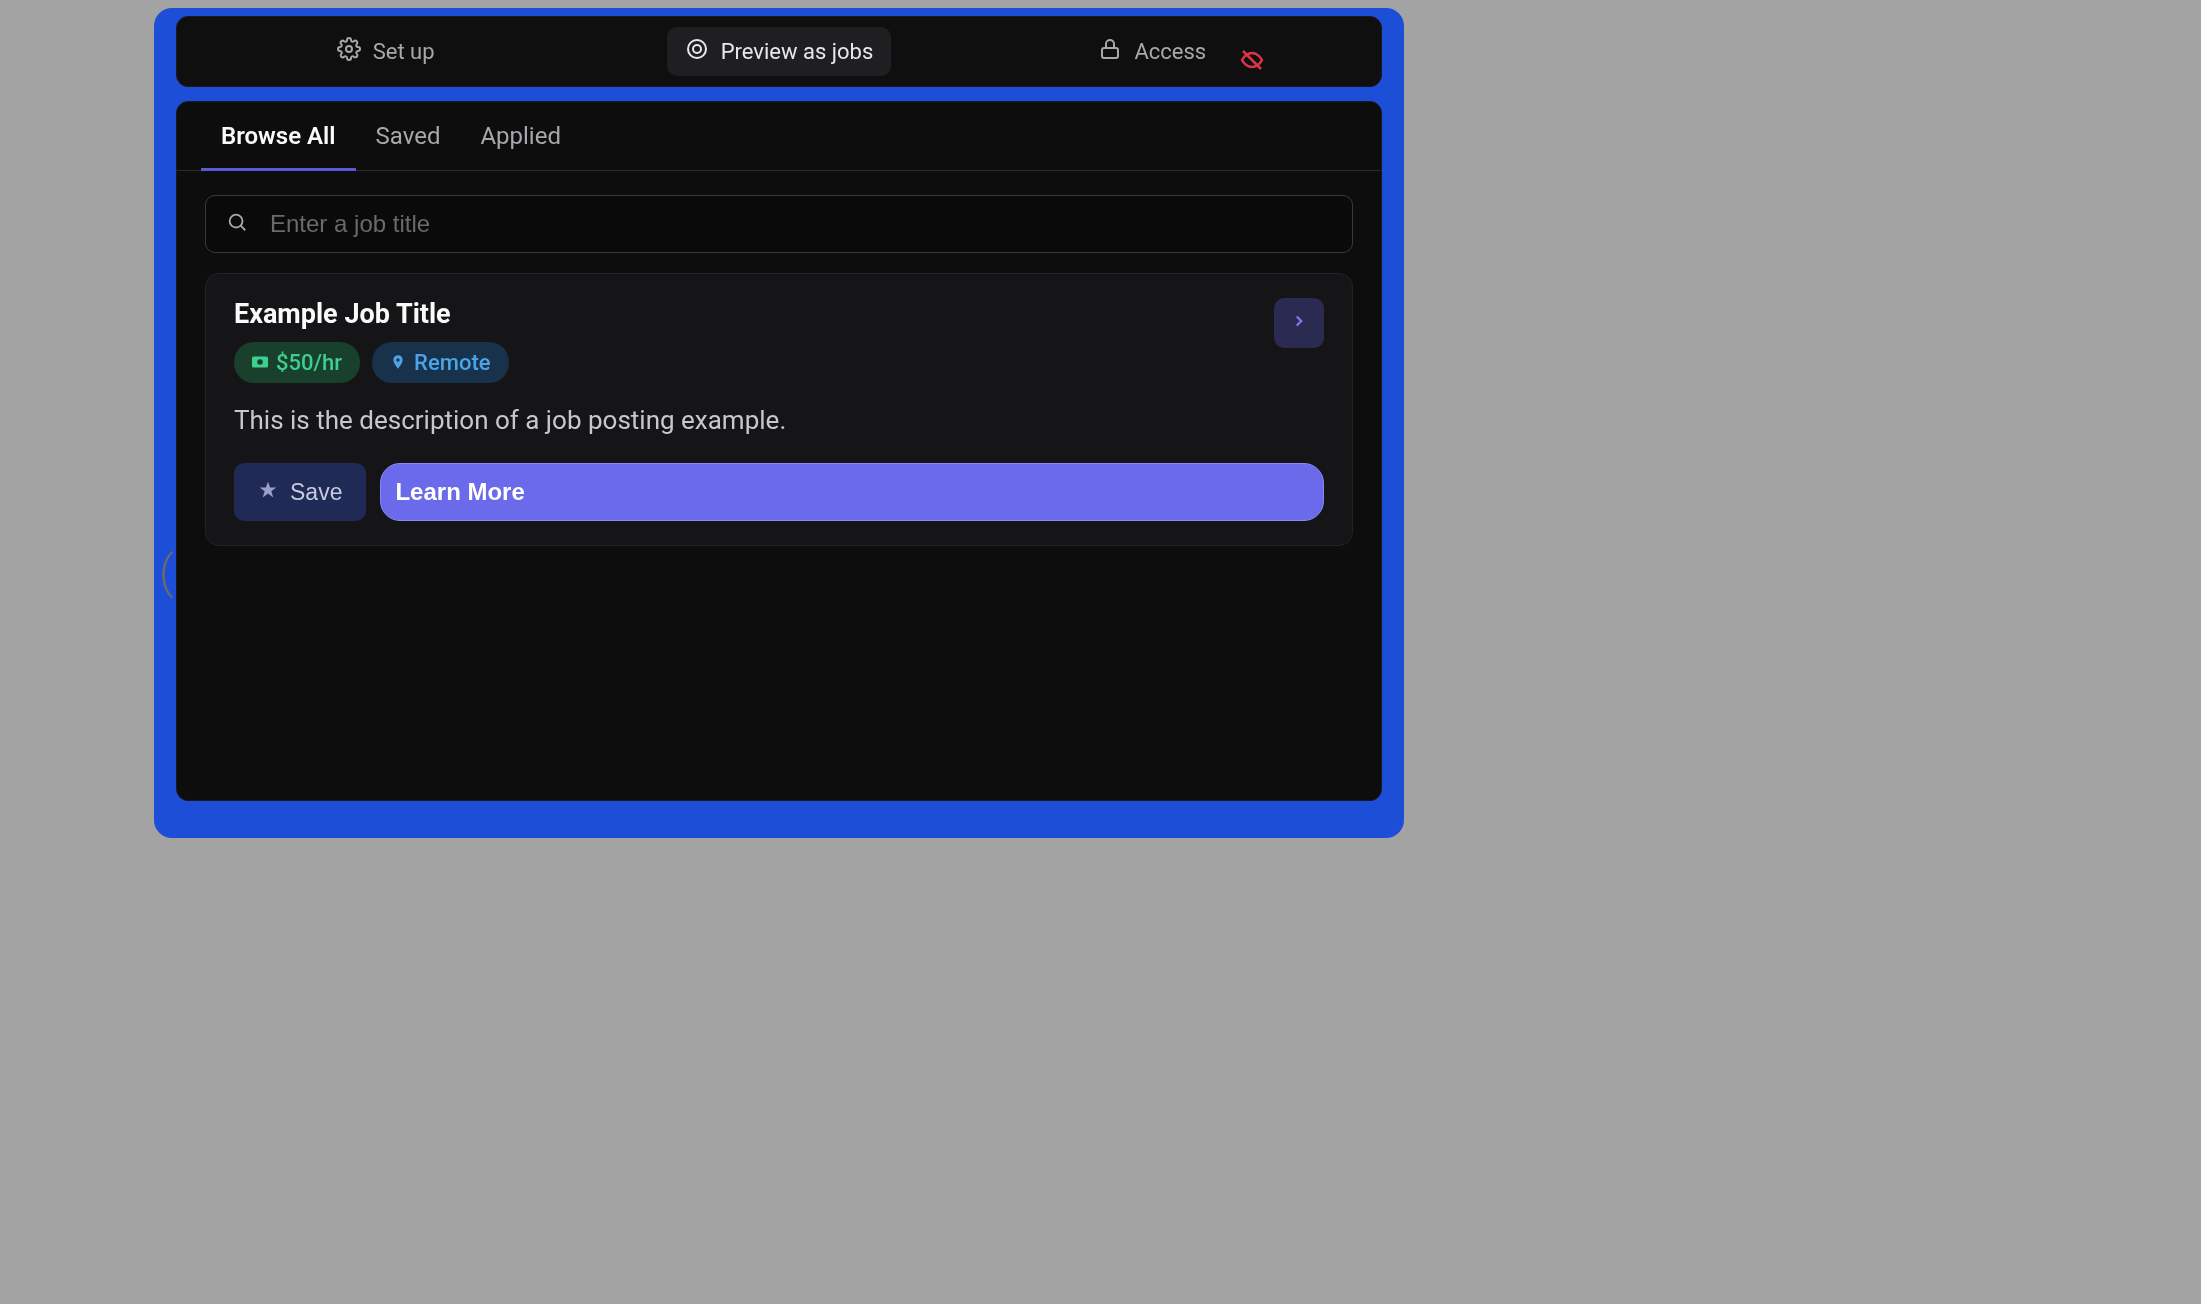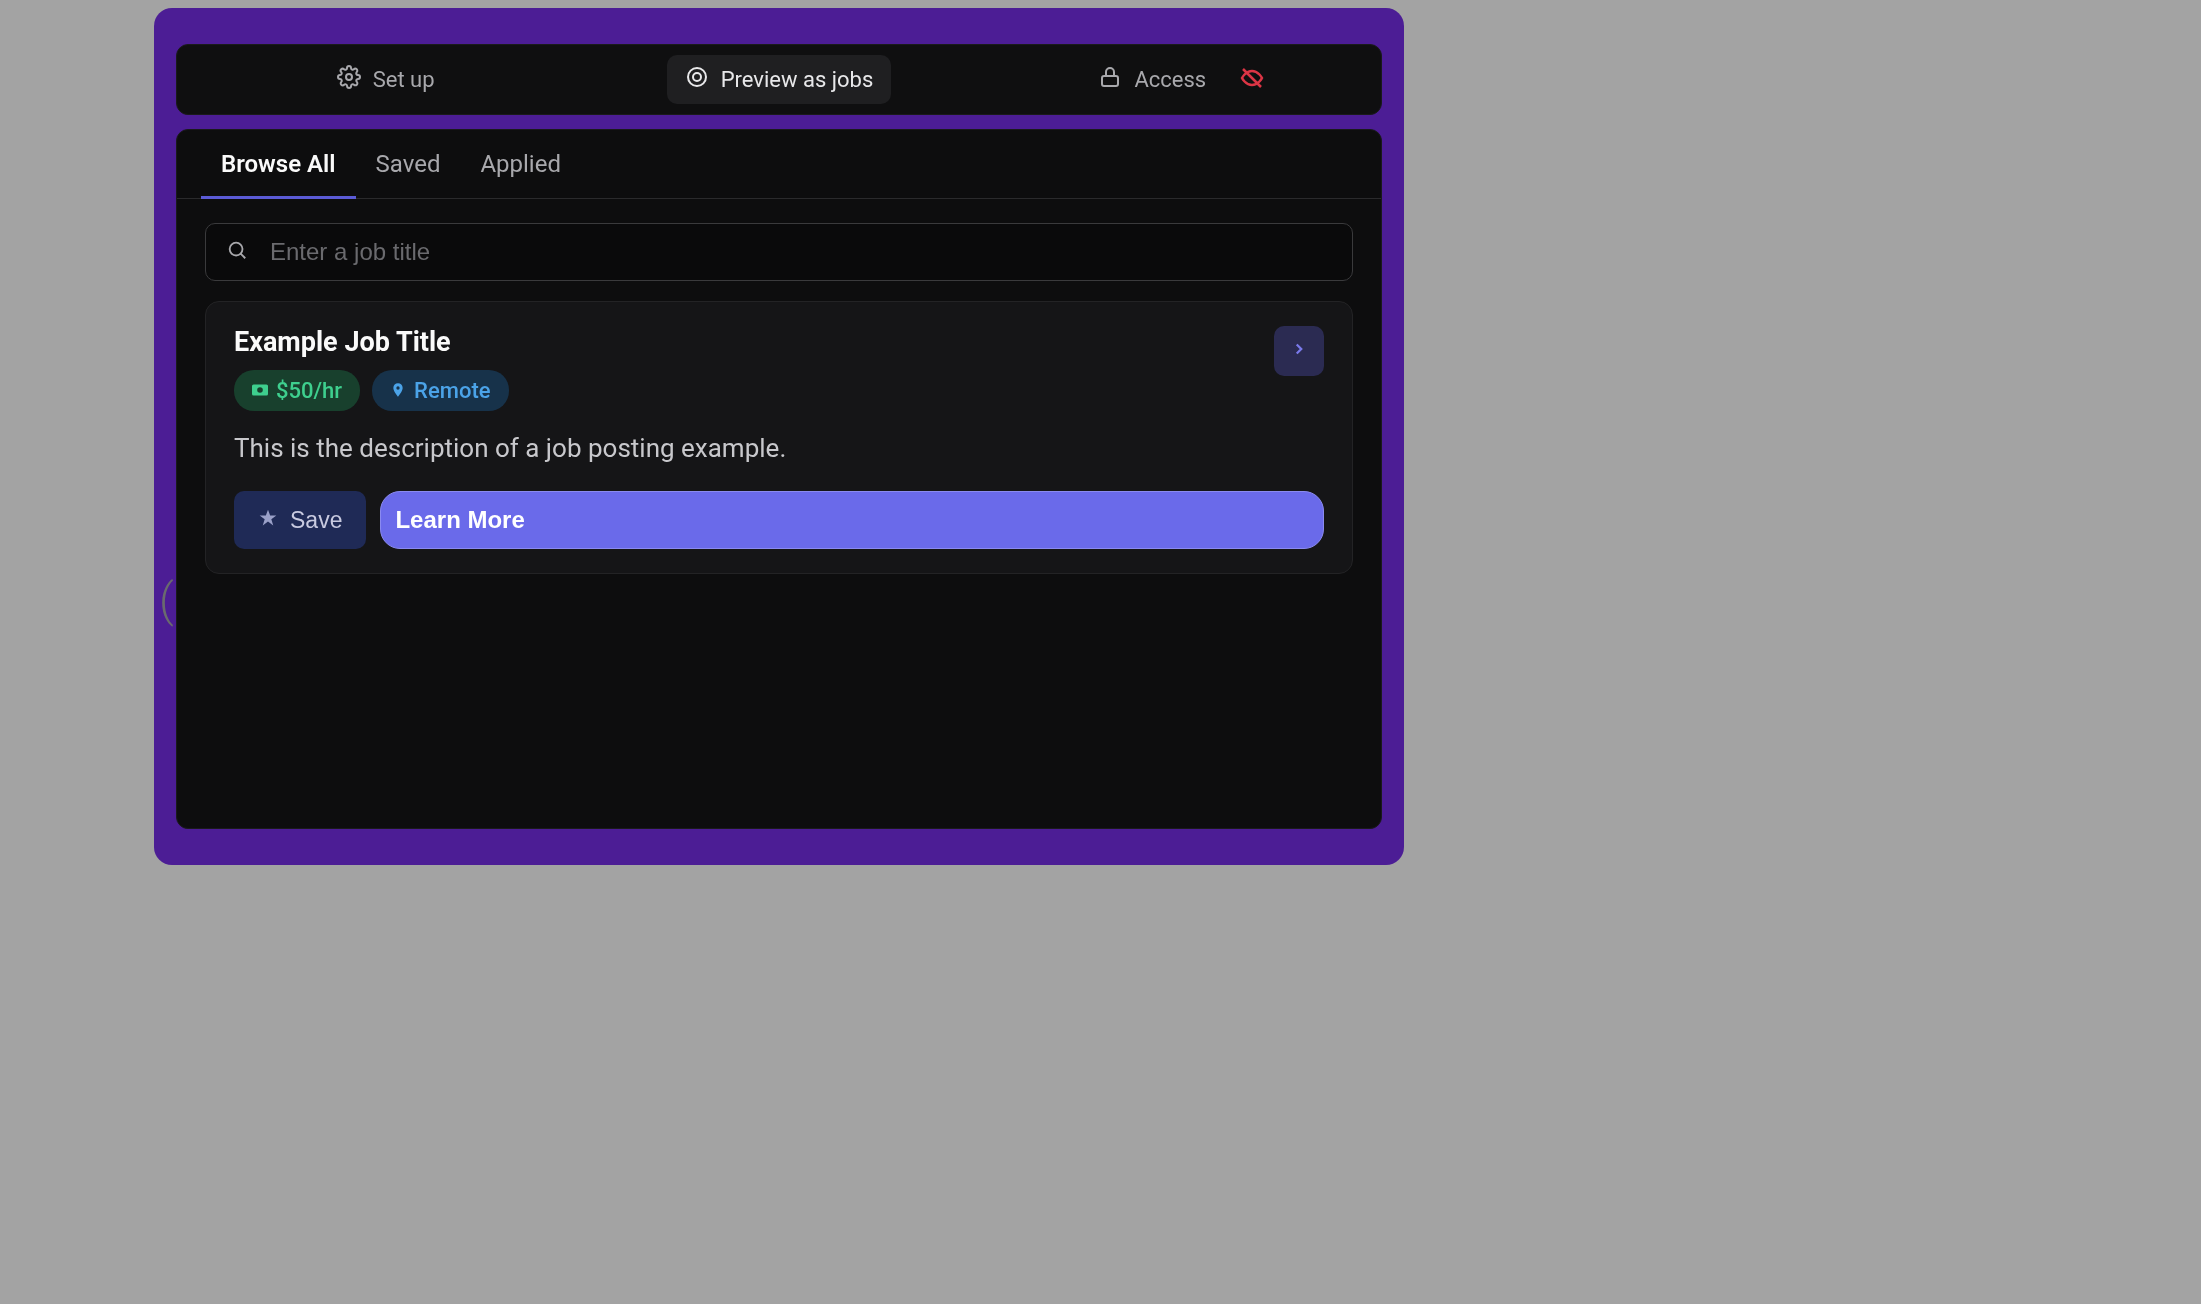--- a/index.html
+++ b/index.html
@@ -18,23 +18,23 @@
     }
     
     .viewport {
       width: 1262px;
       background: #a3a3a3;
       padding: 8px 6px 0 6px;
       margin-left: 148px;
     }
     
     .app-container {
-      background: #4c1d95;
+      background: #1d4ed8;
       border-radius: 18px;
-      padding: 36px 22px;
+      padding: 8px 22px;
       min-height: 830px;
       position: relative;
     }
     
     .toolbar {
       display: flex;
       align-items: center;
       justify-content: space-between;
       background: #0f0f10;
       border: 1px solid #1a1a1b;
@@ -67,21 +67,21 @@
       color: #e8e8ea;
     }
     
     .toolbar-btn svg {
       width: 24px;
       height: 24px;
     }
     
     .toolbar-right {
       display: flex;
-      align-items: center;
+      align-items: flex-end;
       gap: 16px;
       justify-content: center;
       flex: 1;
     }
     
     .eye-off-icon {
       color: #dc3545;
     }
     
     .content-panel {

